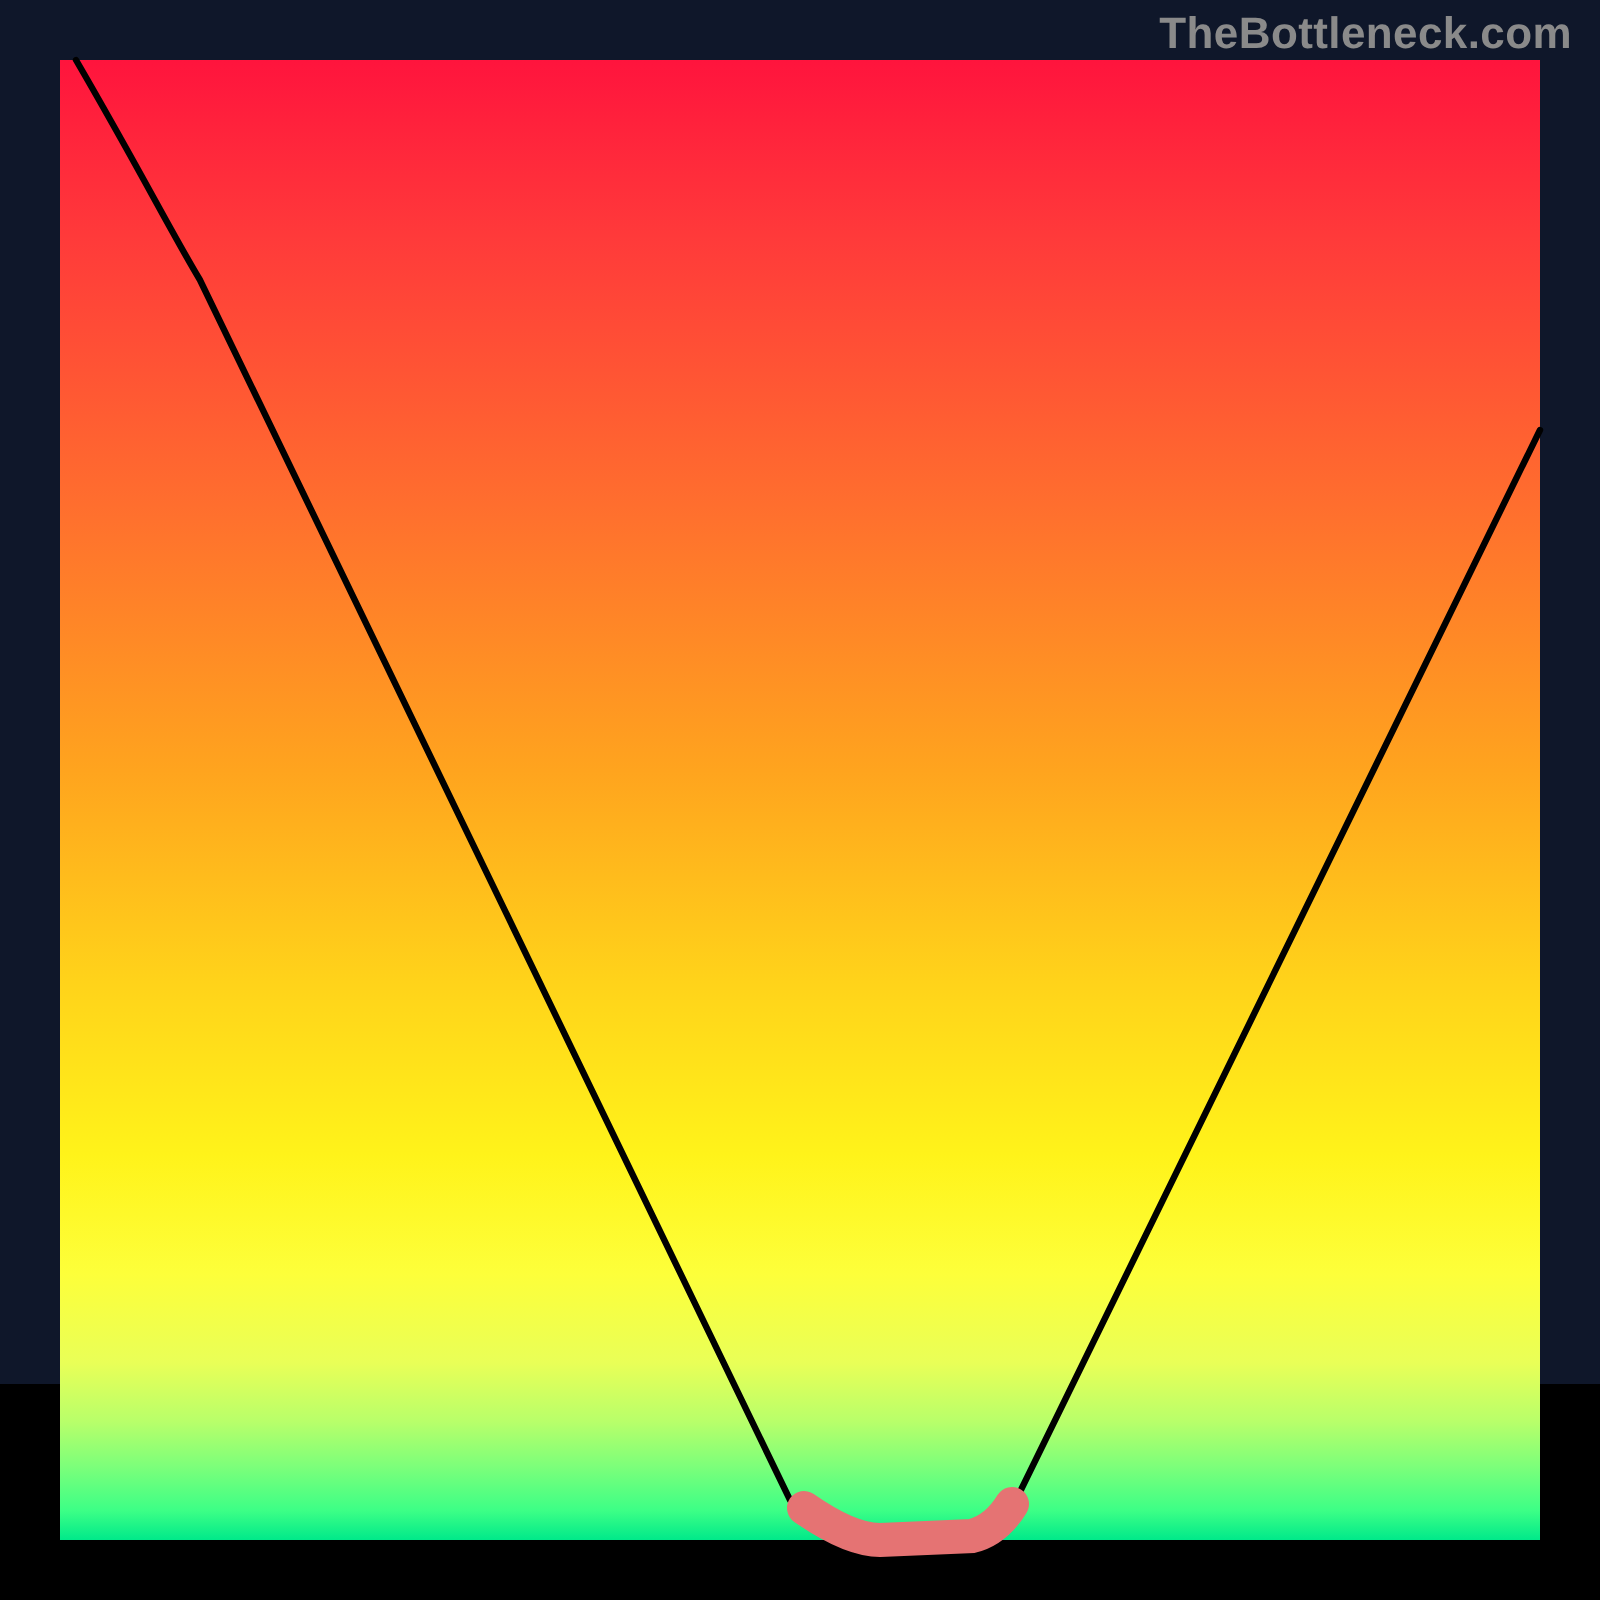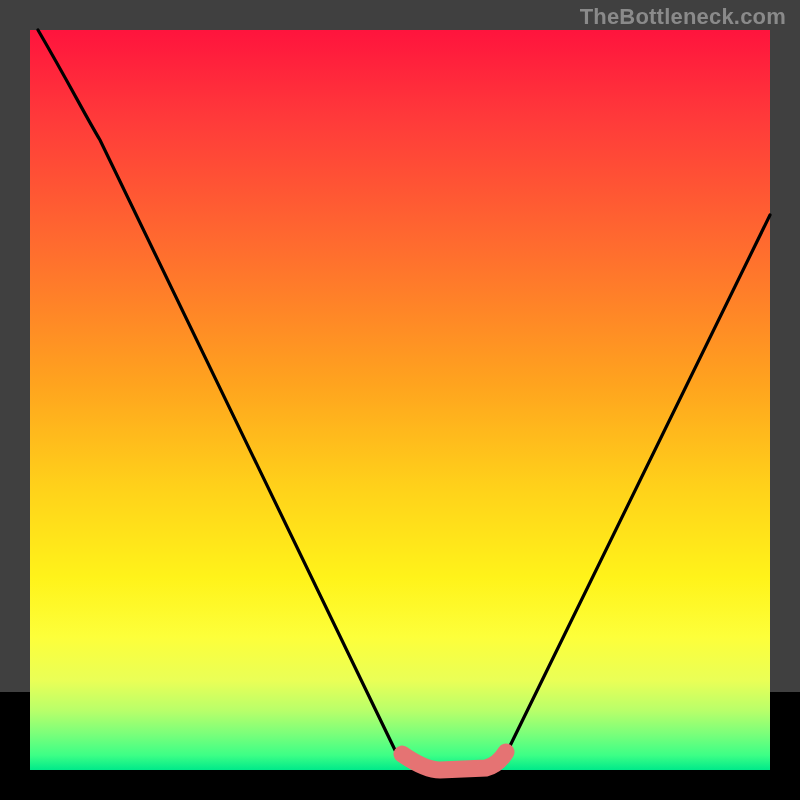--- a/index.html
+++ b/index.html
@@ -9,21 +9,21 @@
     height: 800px;
     background: #000;
     overflow: hidden;
   }
   .frame {
     position: absolute;
     top: 0;
     left: 0;
     width: 800px;
     height: 692px;
-    background: #404040;
+    background: #0f172a;
   }
   .watermark {
     position: absolute;
     top: 4px;
     right: 14px;
     font-family: Arial, Helvetica, sans-serif;
     font-size: 22px;
     font-weight: 600;
     color: #8a8a8a;
     letter-spacing: 0.2px;

